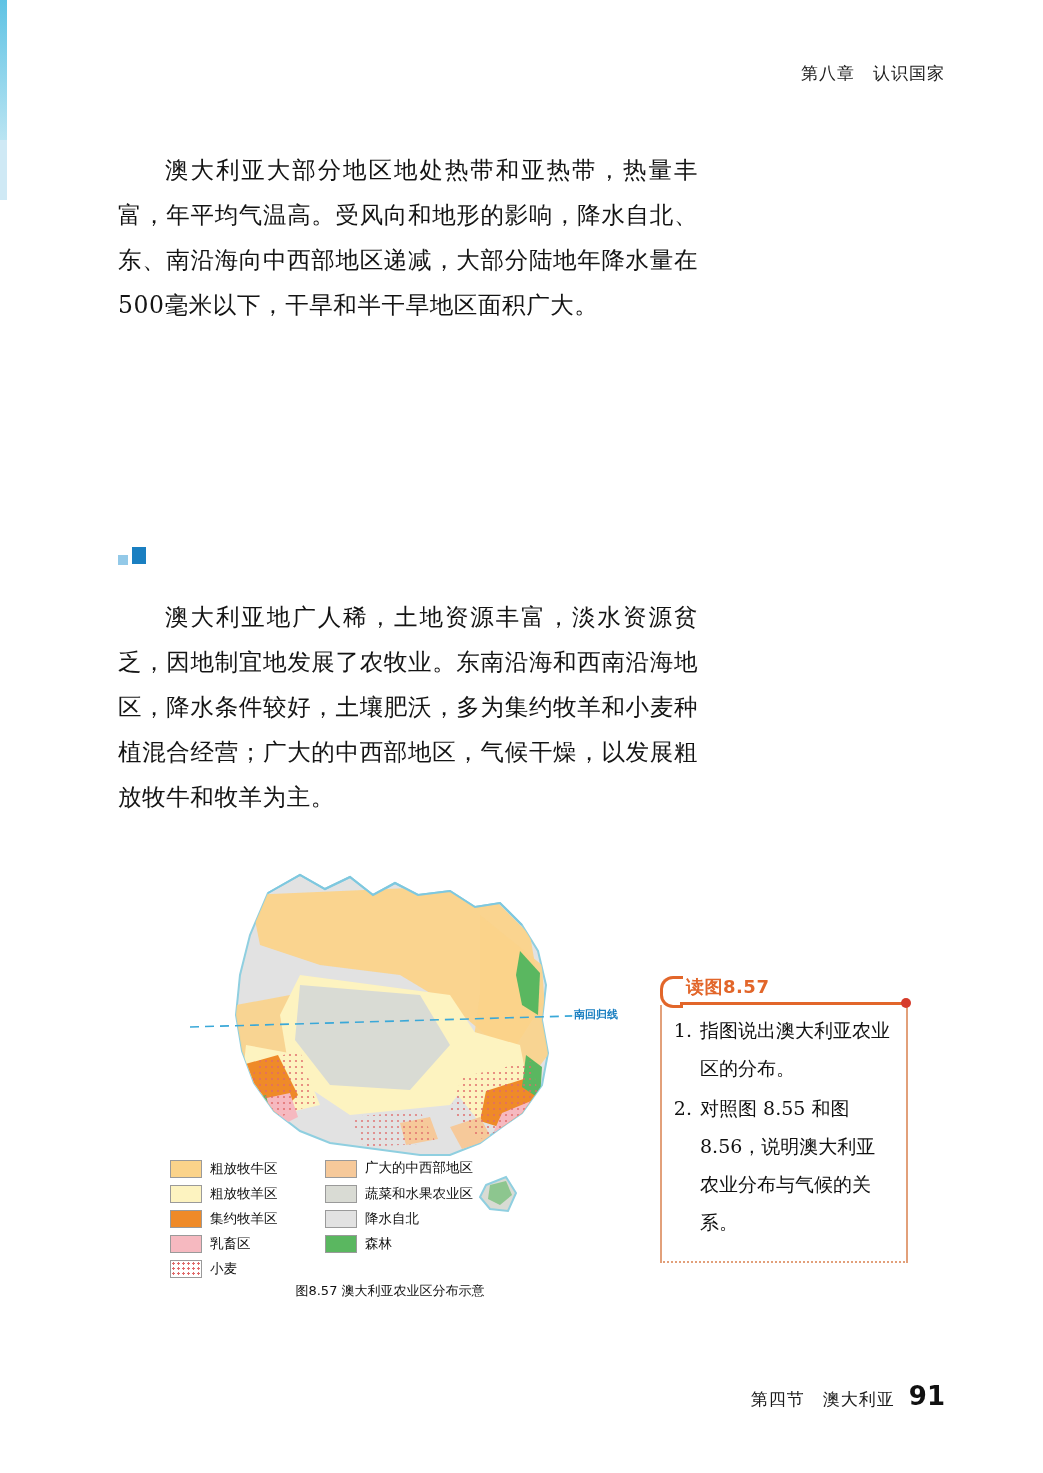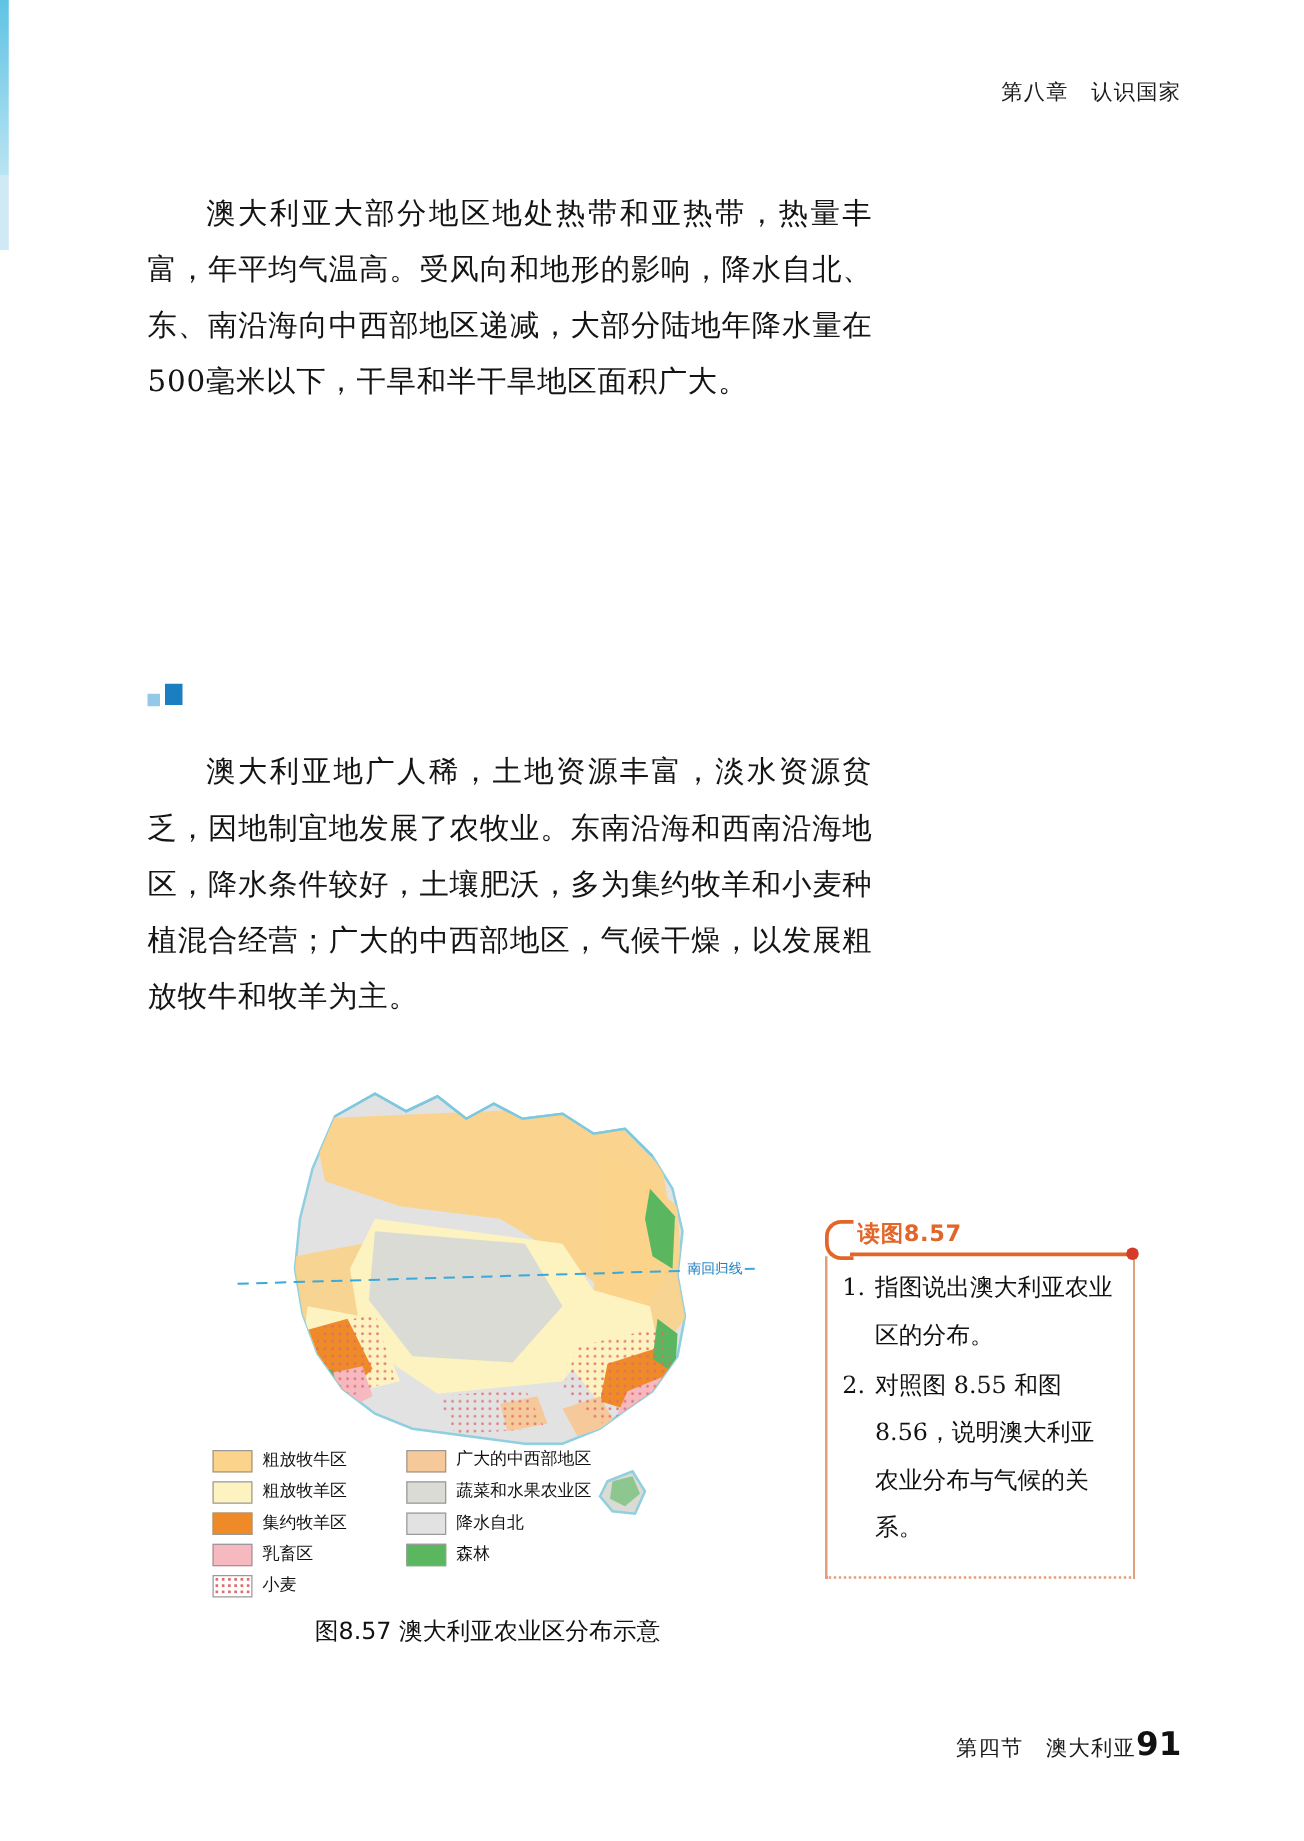--- a/index.html
+++ b/index.html
@@ -67,22 +67,22 @@
   .legend-col{position:absolute;top:0;}
   .legend-col.c1{left:0;width:150px;}
   .legend-col.c2{left:155px;width:170px;}
   .leg-item{display:flex;align-items:flex-start;margin-bottom:7px;}
   .swatch{
     width:30px;height:16px;border:1px solid #9a9a9a;margin-right:8px;flex:0 0 auto;
   }
   .leg-label{line-height:16px;}
   .leg-label.two{line-height:15px;}
   .fig-caption{
-    position:absolute;left:0;top:437px;width:480px;text-align:center;
-    font-family:"DejaVu Sans",sans-serif;font-size:19px;color:#111;
+    position:absolute;left:0;top:427px;width:480px;text-align:center;
+    font-family:"DejaVu Sans",sans-serif;font-size:13px;color:#111;
   }
 
   
   .sidebox{
     position:absolute;left:660px;top:975px;width:248px;
   }
   .sb-top{
     position:relative;height:30px;
   }
   .sb-title{
@@ -111,32 +111,32 @@
   }
   ol.sb-list{
     margin:0;padding-left:26px;
     font-family:"DejaVu Serif","Liberation Serif",serif;
     font-size:19px;line-height:38px;color:#111;
   }
   ol.sb-list li{margin-bottom:2px;padding-left:2px;}
 
   .footer{
     position:absolute;right:98px;bottom:62px;
-    display:flex;align-items:baseline;
+    display:flex;align-items:baseline;gap:14px;
   }
   .footer-text{
     font-family:"DejaVu Sans",sans-serif;font-size:17px;color:#1a1a1a;letter-spacing:1px;
   }
   .footer-page{
     font-family:"DejaVu Sans",sans-serif;font-size:26px;font-weight:bold;color:#111;
   }
   .tropic-label{
-    position:absolute;color:#1a7fc1;font-size:11px;font-weight:normal;
-    font-family:"DejaVu Sans",sans-serif;
-    background:#ffffffcc;padding:0 2px;
+    position:absolute;color:#1a7fc1;font-size:11px;font-weight:bold;
+    font-family:"DejaVu Sans",sans-serif;
+    background:#ffffffcc;padding:0 2px;margin-left:24px;
   }
 </style>
 </head>
 <body>
 
 <div class="edge-bar"></div>
 <div class="edge-bar2"></div>
 
 <div class="running-head">第八章　认识国家</div>
 

